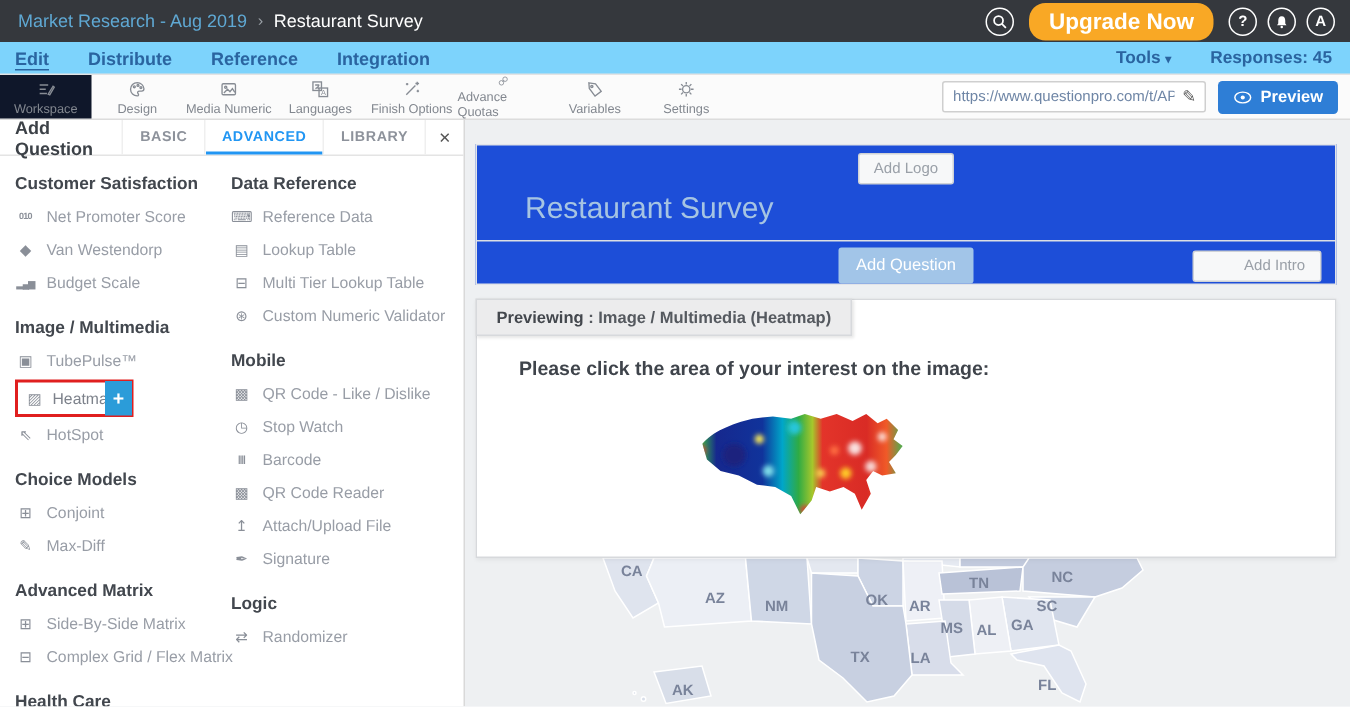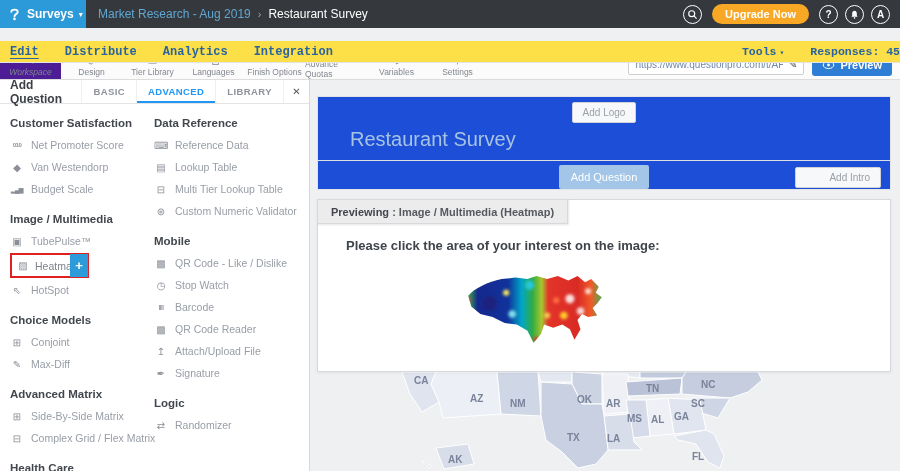--- a/index.html
+++ b/index.html
@@ -11,33 +11,33 @@
   .logo-block { width:86px; height:28px; background:#2c99d9; display:flex; align-items:center; gap:5px; padding:0 7px; color:#fff; cursor:pointer; }
   .logo-mark { width:15px; height:16px; flex:none; }
   .brand { font-size:12px; font-weight:700; }
   .caret { font-size:8px; color:#fff; }
   .crumbs { margin-left:12px; font-size:12px; display:flex; align-items:center; }
   .crumb-parent { color:#5fa8d3; cursor:pointer; }
   .crumb-sep { color:#9aa0a6; margin:0 7px; font-size:11px; }
   .crumb-cur { color:#fff; }
   .topbar-right { margin-left:auto; display:flex; align-items:center; gap:7px; padding-right:10px; }
   .circle-btn { width:19px; height:19px; border:1.5px solid #fff; border-radius:50%; display:flex; align-items:center; justify-content:center; color:#fff; font-size:10px; font-weight:700; cursor:pointer; flex:none; }
-  .upgrade { background:#f9a825; color:#fff; font-size:11px; font-weight:700; padding:4px 13px; border-radius:11px; border:none; cursor:pointer; margin:0 3px; }
+  .upgrade { background:#f9a825; color:#fff; font-size:15px; font-weight:700; padding:4px 13px; border-radius:11px; border:none; cursor:pointer; margin:0 3px; }
 
   
-  .nav { position:absolute; top:41px; left:0; right:0; height:22px; background:#fde047; border-bottom:1px solid #e3e3e3; display:flex; align-items:center; padding-left:10px; gap:26px; font-size:12px; z-index:49;font-family:Liberation Mono, monospace; }
+  .nav { position:absolute; top:28px; left:0; right:0; height:22px; background:#7dd3fc; border-bottom:1px solid #e3e3e3; display:flex; align-items:center; padding-left:10px; gap:26px; font-size:12px; z-index:49; }
   .nav-link { color:#2a64a0; font-weight:600; cursor:pointer; }
   .nav-link.active { text-decoration:underline; text-underline-offset:3px; }
-  .nav-right { margin-left:auto; display:flex; gap:26px; color:#2a64a0; font-size:11.5px; font-weight:600; align-items:center; }
+  .nav-right { margin-left:auto; display:flex; gap:26px; padding-right:12px; color:#2a64a0; font-size:11.5px; font-weight:600; align-items:center; }
   .nav-right .caret { color:#2a64a0; margin-left:3px; }
 
   
   .toolbar { position:absolute; top:50px; left:0; right:0; height:30px; background:#fbfbfb; border-bottom:1px solid #dcdcdc; display:flex; align-items:stretch; z-index:48; }
   .tool { width:61px; display:flex; flex-direction:column; align-items:center; justify-content:center; gap:1px; color:#82878f; font-size:8.5px; cursor:pointer; }
-  .tool.active { background:#4c1d95;font-style:italic; }
+  .tool.active { background:#0f172a; }
   .tool svg { width:13px; height:13px; stroke:#878c94; fill:none; stroke-width:1.1; }
   .toolbar-right { margin-left:auto; display:flex; align-items:center; gap:8px; padding-right:8px; }
   .url-box { width:176px; height:21px; background:#fff; border:1px solid #cfcfcf; border-radius:2px; display:flex; align-items:center; padding:0 6px; font-size:10px; color:#6f86a6; gap:5px; cursor:text; }
   .url-text { overflow:hidden; white-space:nowrap; flex:1; }
   .pencil { color:#555; font-size:11px; flex:none; }
   .preview-btn { background:#2e7ed6; color:#fff; font-size:11px; font-weight:600; height:22px; padding:0 10px; border-radius:3px; display:flex; align-items:center; gap:5px; border:none; cursor:pointer; }
 
   
   .panel { position:absolute; top:80px; left:0; width:310px; bottom:0; background:#fff; border-right:1px solid #d9d9d9; z-index:40; }
   .panel-head { height:24px; border-bottom:1px solid #e4e4e4; display:flex; align-items:stretch; }
@@ -75,28 +75,20 @@
   .preview-tab b { color:#43474d; }
   .question-text { margin:38px 0 0 28px; font-size:13px; color:#3f444b; }
   .heat-img { position:absolute; left:138px; top:70px; width:155px; height:88px; cursor:pointer; }
 </style>
 </head>
 <body>
 
 <div class="app">
 
   <div class="topbar">
-    <div class="logo-block">
-      <svg class="logo-mark" viewBox="0 0 16 16">
-        <path d="M4.6 5.6 C4.6 2.6 11.4 2.6 11.4 5.8 C11.4 8.2 8 8 8 10.4" stroke="#fff" stroke-width="2" fill="none" stroke-linecap="round"></path>
-        <circle cx="8" cy="13.2" r="1.4" fill="#fff"></circle>
-      </svg>
-      <span class="brand">Surveys</span>
-      <span class="caret">▾</span>
-    </div>
     <div class="crumbs">
       <span class="crumb-parent">Market Research - Aug 2019</span>
       <span class="crumb-sep">›</span>
       <span class="crumb-cur">Restaurant Survey</span>
     </div>
     <div class="topbar-right">
       <span class="circle-btn">
         <svg width="11" height="11" viewBox="0 0 14 14">
             <circle cx="6" cy="6" r="3.8" stroke="#fff" stroke-width="1.5" fill="none"></circle>
             <path d="M8.8 8.8 L12.2 12.2" stroke="#fff" stroke-width="1.5"></path>
@@ -110,21 +102,21 @@
             <circle cx="8" cy="13" r="1.2" fill="#fff"></circle>
           </svg>
       </span>
       <span class="circle-btn">A</span>
     </div>
   </div>
 
   <div class="nav">
     <span class="nav-link active">Edit</span>
     <span class="nav-link">Distribute</span>
-    <span class="nav-link">Analytics</span>
+    <span class="nav-link">Reference</span>
     <span class="nav-link">Integration</span>
     <div class="nav-right">
       <span><span>Tools</span><span class="caret">▾</span></span>
       <span>Responses: 45</span>
     </div>
   </div>
 
   <div class="toolbar">
     <div class="tool active">
       <svg viewBox="0 0 16 16">
@@ -141,21 +133,21 @@
           <circle cx="11" cy="6.6" r=".8"></circle>
         </svg>
       <span>Design</span>
     </div>
     <div class="tool">
       <svg viewBox="0 0 16 16">
           <rect x="2.5" y="3.5" width="11" height="9" rx="1"></rect>
           <circle cx="5.5" cy="6.3" r=".9"></circle>
           <path d="M4 11 L7 8 L9 10 L11 7.5 L13 10.5"></path>
         </svg>
-      <span>Tier Library</span>
+      <span>Media Numeric</span>
     </div>
     <div class="tool">
       <svg viewBox="0 0 16 16">
           <rect x="2" y="2" width="7" height="7"></rect>
           <path d="M3.8 4.5h3.4M5.5 4v1M4 7.5c1.5-.4 2.6-1.6 3-3M7 7.5c-.8-.3-1.4-.8-1.8-1.4"></path>
           <rect x="7" y="7" width="7" height="7"></rect>
           <text x="8.6" y="12.7" font-size="6" stroke="none" fill="#878c94" font-family="Liberation Sans, sans-serif">A</text>
         </svg>
       <span>Languages</span>
     </div>

